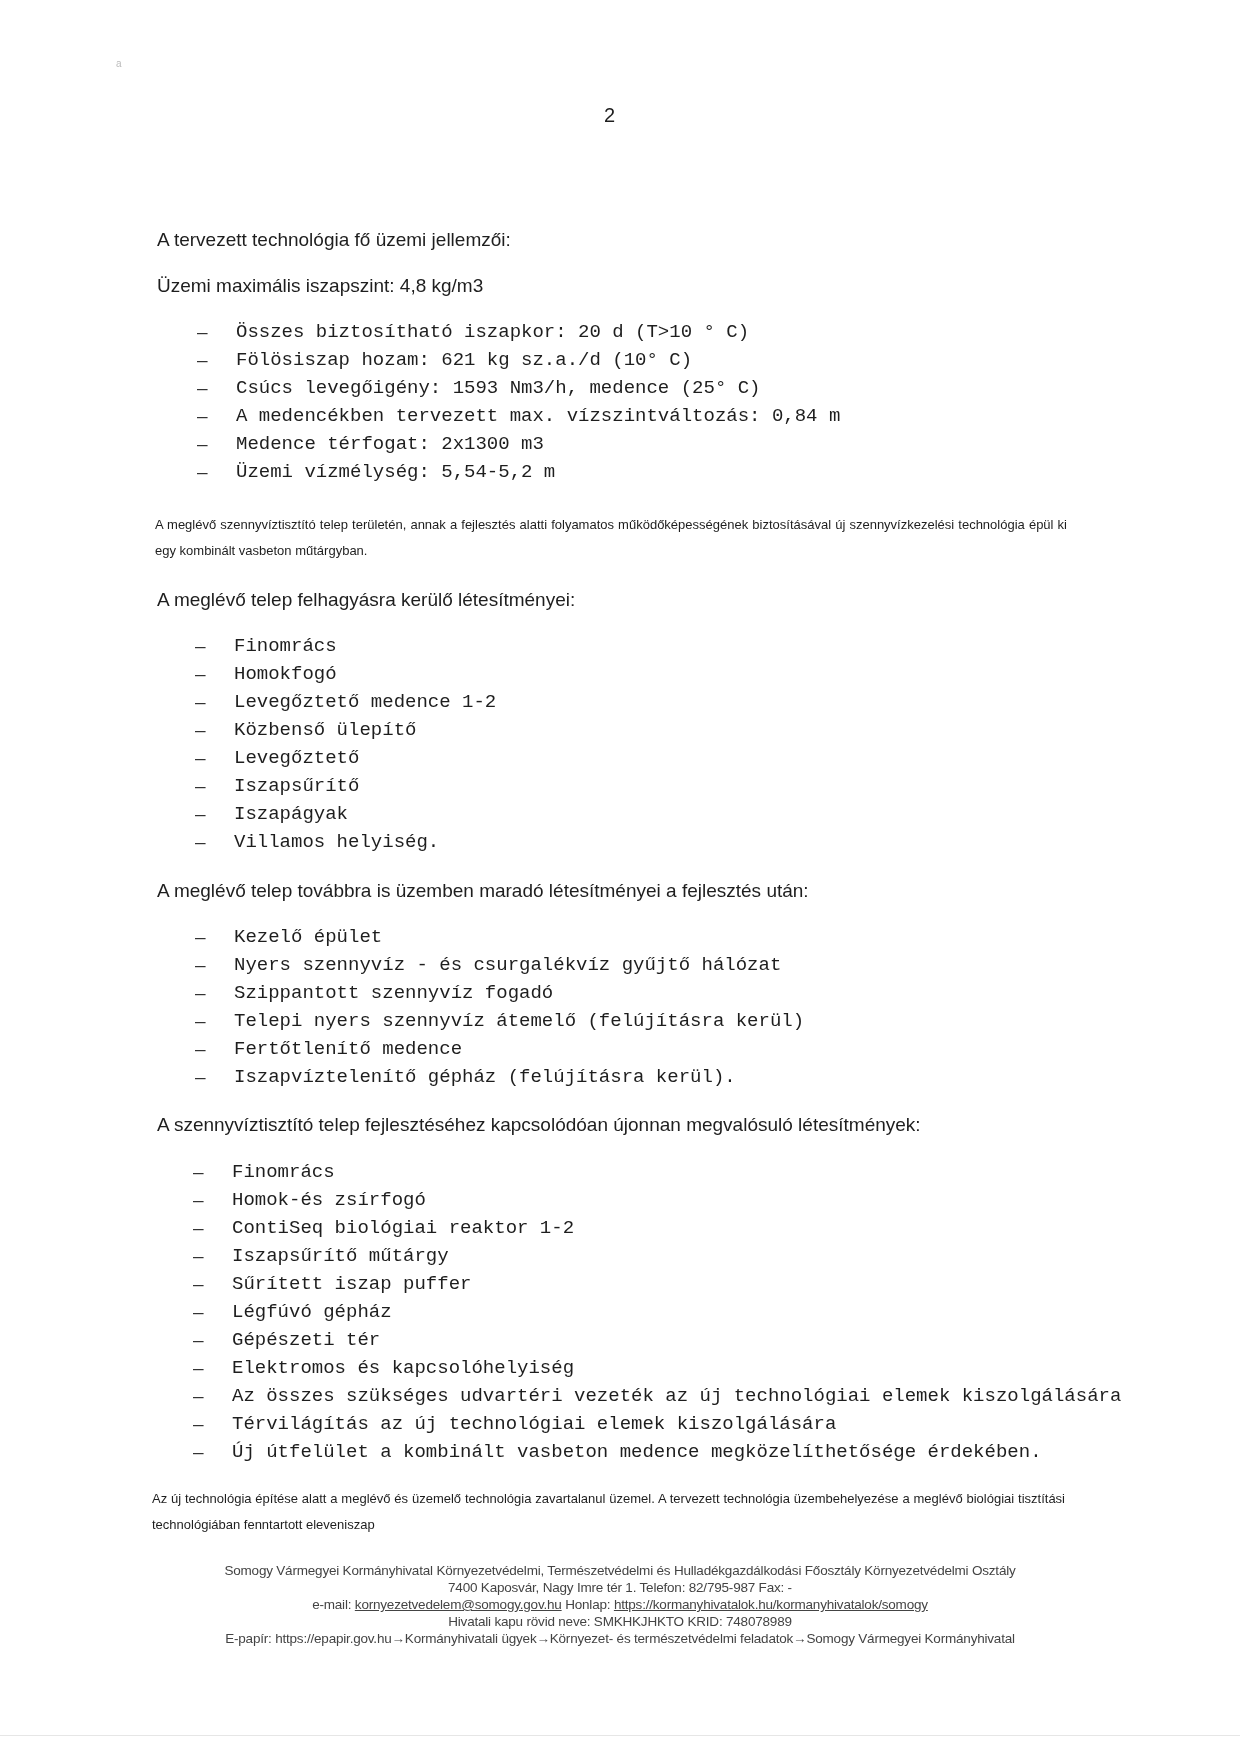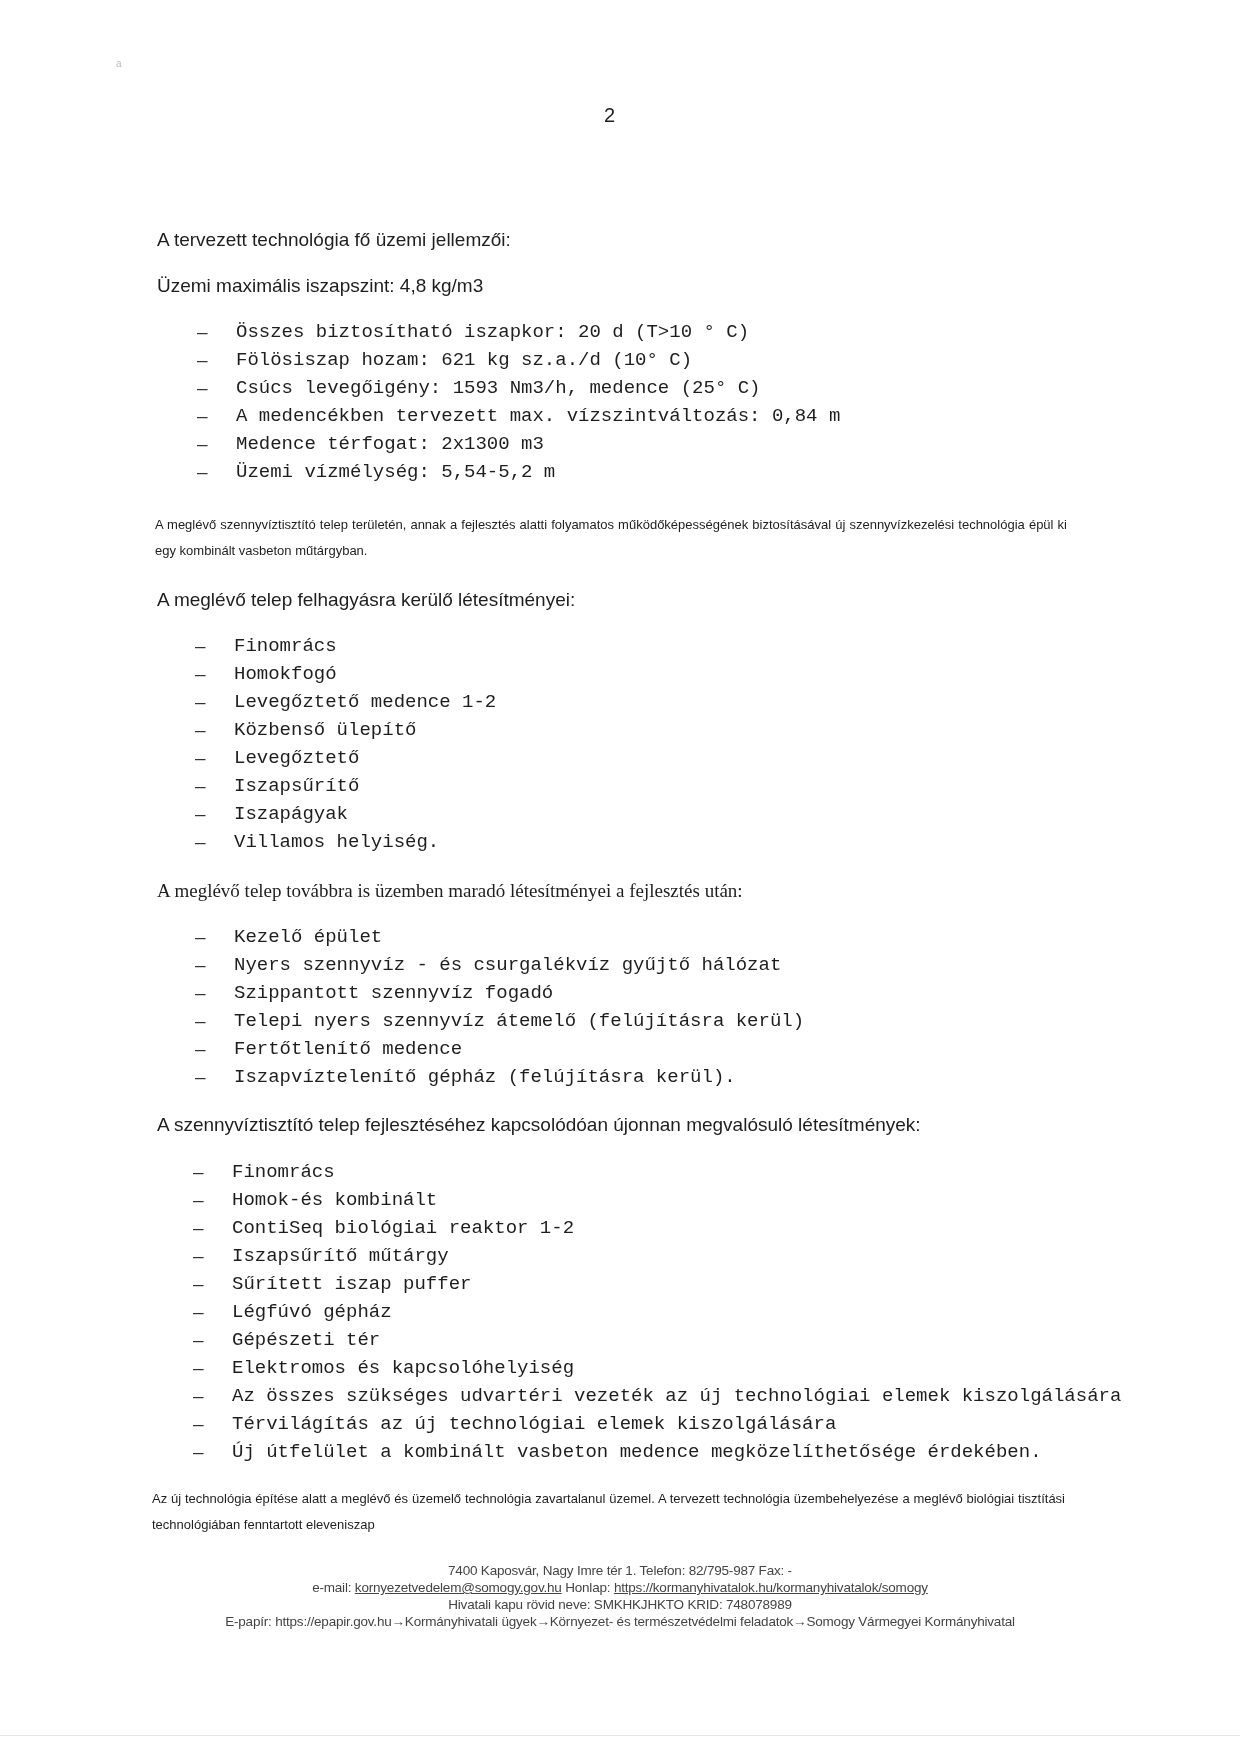--- a/index.html
+++ b/index.html
@@ -87,21 +87,21 @@
   <li>
       <span class="dash">–</span>
       <span class="txt">Iszapágyak</span>
     </li>
   <li>
       <span class="dash">–</span>
       <span class="txt">Villamos helyiség.</span>
     </li>
 </ul>
 
-<div class="p" style="top:879px;font-family:Liberation Serif, serif;">A meglévő telep továbbra is üzemben maradó létesítményei a fejlesztés után:</div>
+<div class="p" style="top:879px;">A meglévő telep továbbra is üzemben maradó létesítményei a fejlesztés után:</div>
 <ul class="list" style="left:195px; top:923px;">
   <li>
       <span class="dash">–</span>
       <span class="txt">Kezelő épület</span>
     </li>
   <li>
       <span class="dash">–</span>
       <span class="txt">Nyers szennyvíz - és csurgalékvíz gyűjtő hálózat</span>
     </li>
   <li>
@@ -123,21 +123,21 @@
 </ul>
 
 <div class="p" style="top:1113px;">A szennyvíztisztító telep fejlesztéséhez kapcsolódóan újonnan megvalósuló létesítmények:</div>
 <ul class="list" style="left:193px; top:1158px;">
   <li>
       <span class="dash">–</span>
       <span class="txt">Finomrács</span>
     </li>
   <li>
       <span class="dash">–</span>
-      <span class="txt">Homok-és kombinált</span>
+      <span class="txt">Homok-és zsírfogó</span>
     </li>
   <li>
       <span class="dash">–</span>
       <span class="txt">ContiSeq biológiai reaktor 1-2</span>
     </li>
   <li>
       <span class="dash">–</span>
       <span class="txt">Iszapsűrítő műtárgy</span>
     </li>
   <li>
@@ -166,19 +166,20 @@
     </li>
   <li>
       <span class="dash">–</span>
       <span class="txt">Új útfelület a kombinált vasbeton medence megközelíthetősége érdekében.</span>
     </li>
 </ul>
 
 <div class="para" style="top:1486px; left:152px; width:913px;">Az új technológia építése alatt a meglévő és üzemelő technológia zavartalanul üzemel. A tervezett technológia üzembehelyezése a meglévő biológiai tisztítási technológiában fenntartott eleveniszap</div>
 
 <div class="footer" style="top:1562px;">
+  <span class="line">Somogy Vármegyei Kormányhivatal Környezetvédelmi, Természetvédelmi és Hulladékgazdálkodási Főosztály Környezetvédelmi Osztály</span>
   <span class="line">7400 Kaposvár, Nagy Imre tér 1. Telefon: 82/795-987 Fax: -</span>
   <span class="line"><span>e-mail: </span><a>kornyezetvedelem@somogy.gov.hu</a><span> Honlap: </span><a>https://kormanyhivatalok.hu/kormanyhivatalok/somogy</a></span>
   <span class="line">Hivatali kapu rövid neve: SMKHKJHKTO KRID: 748078989</span>
   <span class="line">E-papír: https://epapir.gov.hu→Kormányhivatali ügyek→Környezet- és természetvédelmi feladatok→Somogy Vármegyei Kormányhivatal</span>
 </div>
 
 <div class="bottom-rule"></div>
 
 </body></html>

